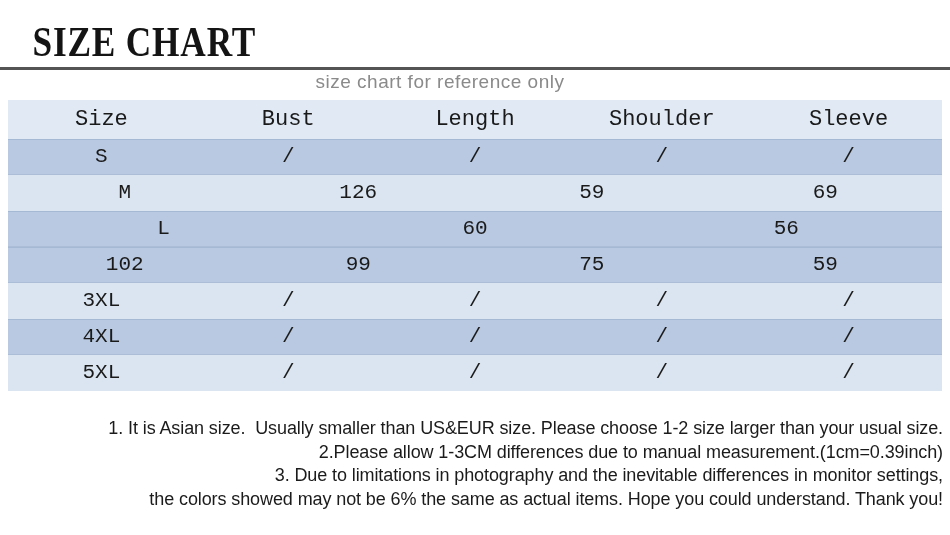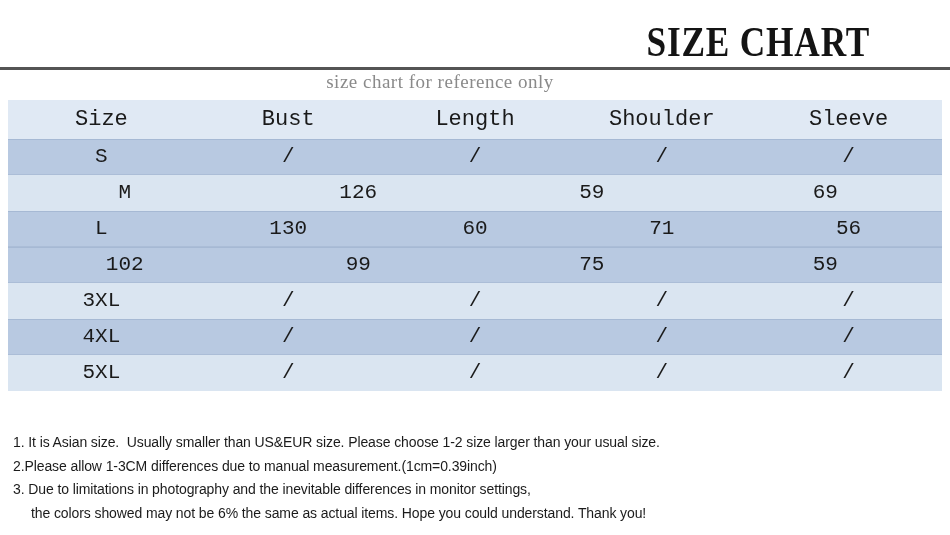--- a/index.html
+++ b/index.html
@@ -9,23 +9,23 @@
     height: 535px;
     background: #ffffff;
     overflow: hidden;
     font-family: "Liberation Serif", serif;
   }
 
   
   .title-wrap {
     position: absolute;
     top: 20px;
-    left: 15px;
+    left: 8px;
     width: 880px;
-    text-align: right;
+    text-align: left;
     text-decoration: underline;
   }
   .title {
     display: inline-block;
     font-family: "Liberation Serif", serif;
     font-weight: 700;
     font-size: 43px;
     line-height: 44px;
     letter-spacing: 1px;
     color: #141414;
@@ -42,21 +42,21 @@
     background: #545454;
   }
   .subtitle-wrap {
     position: absolute;
     top: 71px;
     left: 0;
     width: 880px;
     text-align: center;
   }
   .subtitle {
-    font-family: Liberation Serif, serif;
+    font-family: Liberation Sans, sans-serif;
     font-size: 19px;
     color: #8a8a8a;
     letter-spacing: 0.5px;
     white-space: nowrap;
     margin-top: 32px;
   }
 
   
   .size-table {
     position: absolute;
@@ -84,28 +84,29 @@
     height: 36px;
     font-size: 21px;
   }
   .t-data .t-cell { line-height: 36px; }
   .row-dark  { background: #b8c9e1; box-shadow: inset 0 1px 0 rgba(131,154,189,0.35), inset 0 -1px 0 rgba(131,154,189,0.25); }
   .row-light { background: #dae5f1; }
 
   
   .notes {
     position: absolute;
-    top: 431px;
+    top: 417px;
     left: 13px;
     width: 930px;
     font-family: "Liberation Sans", sans-serif;
-    font-size: 14px;
+    font-size: 18px;
     line-height: 23.5px;
     letter-spacing: -0.1px;
     color: #1b1b1b;
+    text-align: right;
   }
   .note-line { white-space: pre; }
   .note-line.indent { padding-left: 18px; }
 </style>
 </head>
 <body>
 
 <div id="page">
 
   <div class="title-wrap">
@@ -138,23 +139,21 @@
 
     <div class="t-row t-data row-light">
       <div class="t-cell">M</div>
       <div class="t-cell">126</div>
       <div class="t-cell">59</div>
       <div class="t-cell">69</div>
     </div>
 
     <div class="t-row t-data row-dark">
       <div class="t-cell">L</div>
-      <div class="t-cell">130</div>
       <div class="t-cell">60</div>
-      <div class="t-cell">71</div>
       <div class="t-cell">56</div>
     </div>
 
 
     <div class="t-row t-data row-dark">
       <div class="t-cell">102</div>
       <div class="t-cell">99</div>
       <div class="t-cell">75</div>
       <div class="t-cell">59</div>
     </div>

